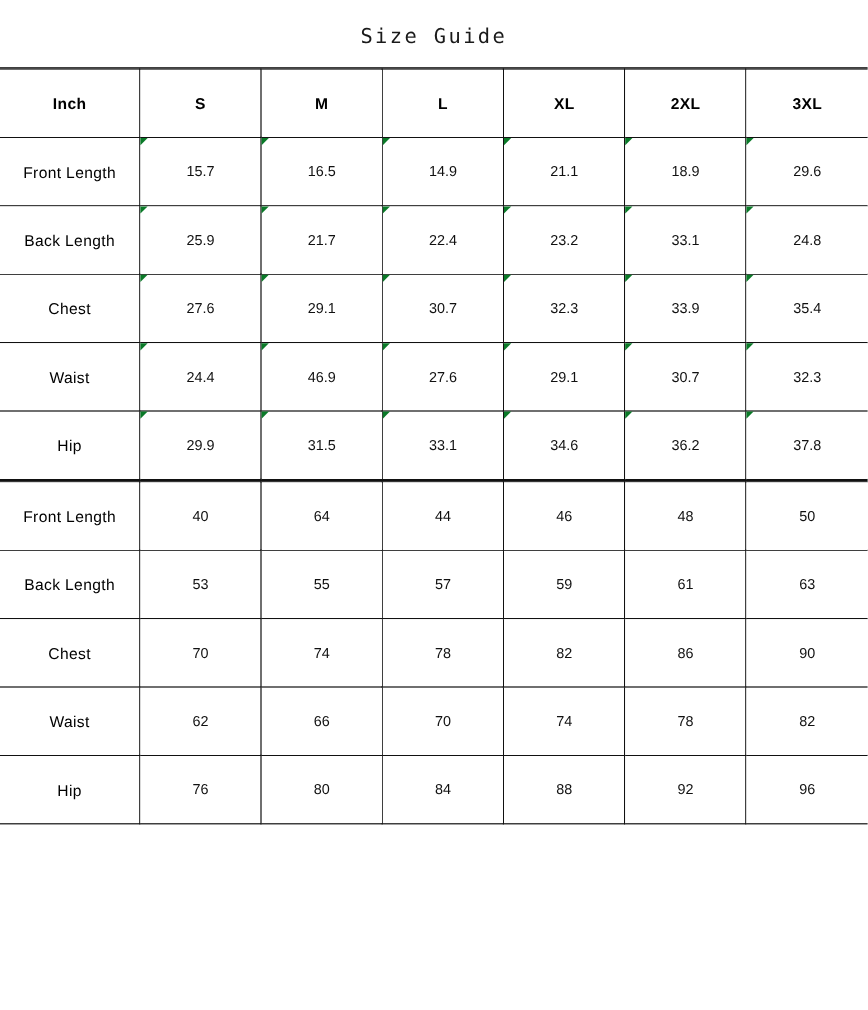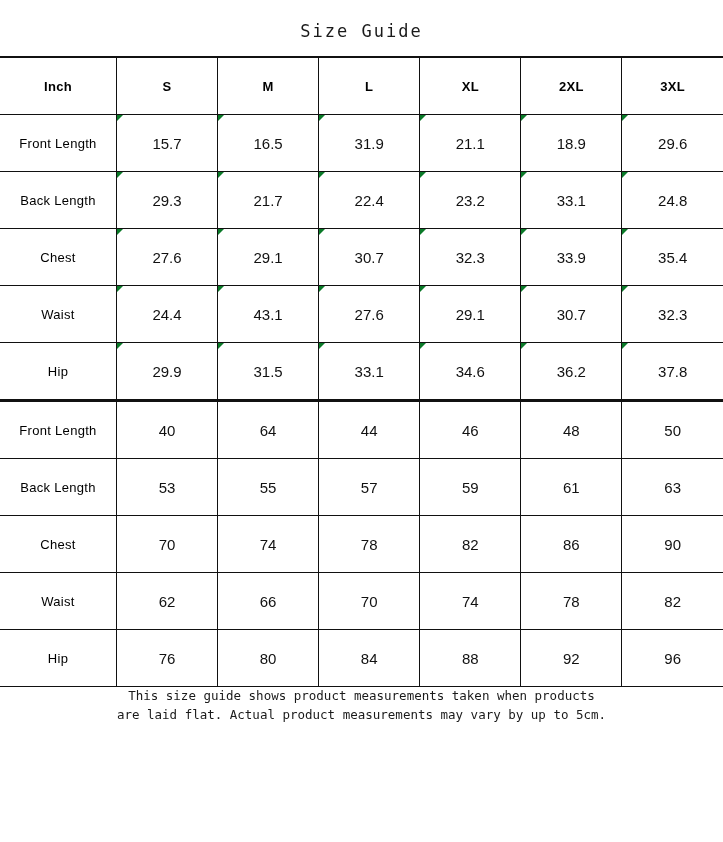--- a/index.html
+++ b/index.html
@@ -63,21 +63,21 @@
   }
   .hdr-row th:first-child {
     font-weight: bold;
   }
   .row-label {
     font-weight: normal;
     font-size: 13px;
     letter-spacing: 0.3px;
   }
   .val {
-    font-size: 15px;
+    font-size: 12px;
     color: #111;
   }
   
   .mark::before {
     content: "";
     position: absolute;
     top: 0px;
     left: 0px;
     width: 0;
     height: 0;
@@ -120,47 +120,47 @@
       <th>M</th>
       <th>L</th>
       <th>XL</th>
       <th>2XL</th>
       <th>3XL</th>
     </tr>
     <tr>
       <td class="row-label">Front Length</td>
       <td class="val mark">15.7</td>
       <td class="val mark">16.5</td>
-      <td class="val mark">31.9</td>
+      <td class="val mark">14.9</td>
       <td class="val mark">21.1</td>
       <td class="val mark">18.9</td>
       <td class="val mark">29.6</td>
     </tr>
     <tr>
       <td class="row-label">Back Length</td>
-      <td class="val mark">29.3</td>
+      <td class="val mark">25.9</td>
       <td class="val mark">21.7</td>
       <td class="val mark">22.4</td>
       <td class="val mark">23.2</td>
       <td class="val mark">33.1</td>
       <td class="val mark">24.8</td>
     </tr>
     <tr>
       <td class="row-label">Chest</td>
       <td class="val mark">27.6</td>
       <td class="val mark">29.1</td>
       <td class="val mark">30.7</td>
       <td class="val mark">32.3</td>
       <td class="val mark">33.9</td>
       <td class="val mark">35.4</td>
     </tr>
     <tr>
       <td class="row-label">Waist</td>
       <td class="val mark">24.4</td>
-      <td class="val mark">43.1</td>
+      <td class="val mark">46.9</td>
       <td class="val mark">27.6</td>
       <td class="val mark">29.1</td>
       <td class="val mark">30.7</td>
       <td class="val mark">32.3</td>
     </tr>
     <tr>
       <td class="row-label">Hip</td>
       <td class="val mark">29.9</td>
       <td class="val mark">31.5</td>
       <td class="val mark">33.1</td>
@@ -216,20 +216,14 @@
       <td class="val">76</td>
       <td class="val">80</td>
       <td class="val">84</td>
       <td class="val">88</td>
       <td class="val">92</td>
       <td class="val">96</td>
     </tr>
   </tbody>
     </table>
 
-  <div class="footer">
-    <div>
-      <span>This size guide shows product measurements taken when products</span>
-      <span>are laid flat. Actual product measurements may vary by up to 5cm.</span>
-    </div>
-  </div>
 
 </div>
 
 </body></html>

